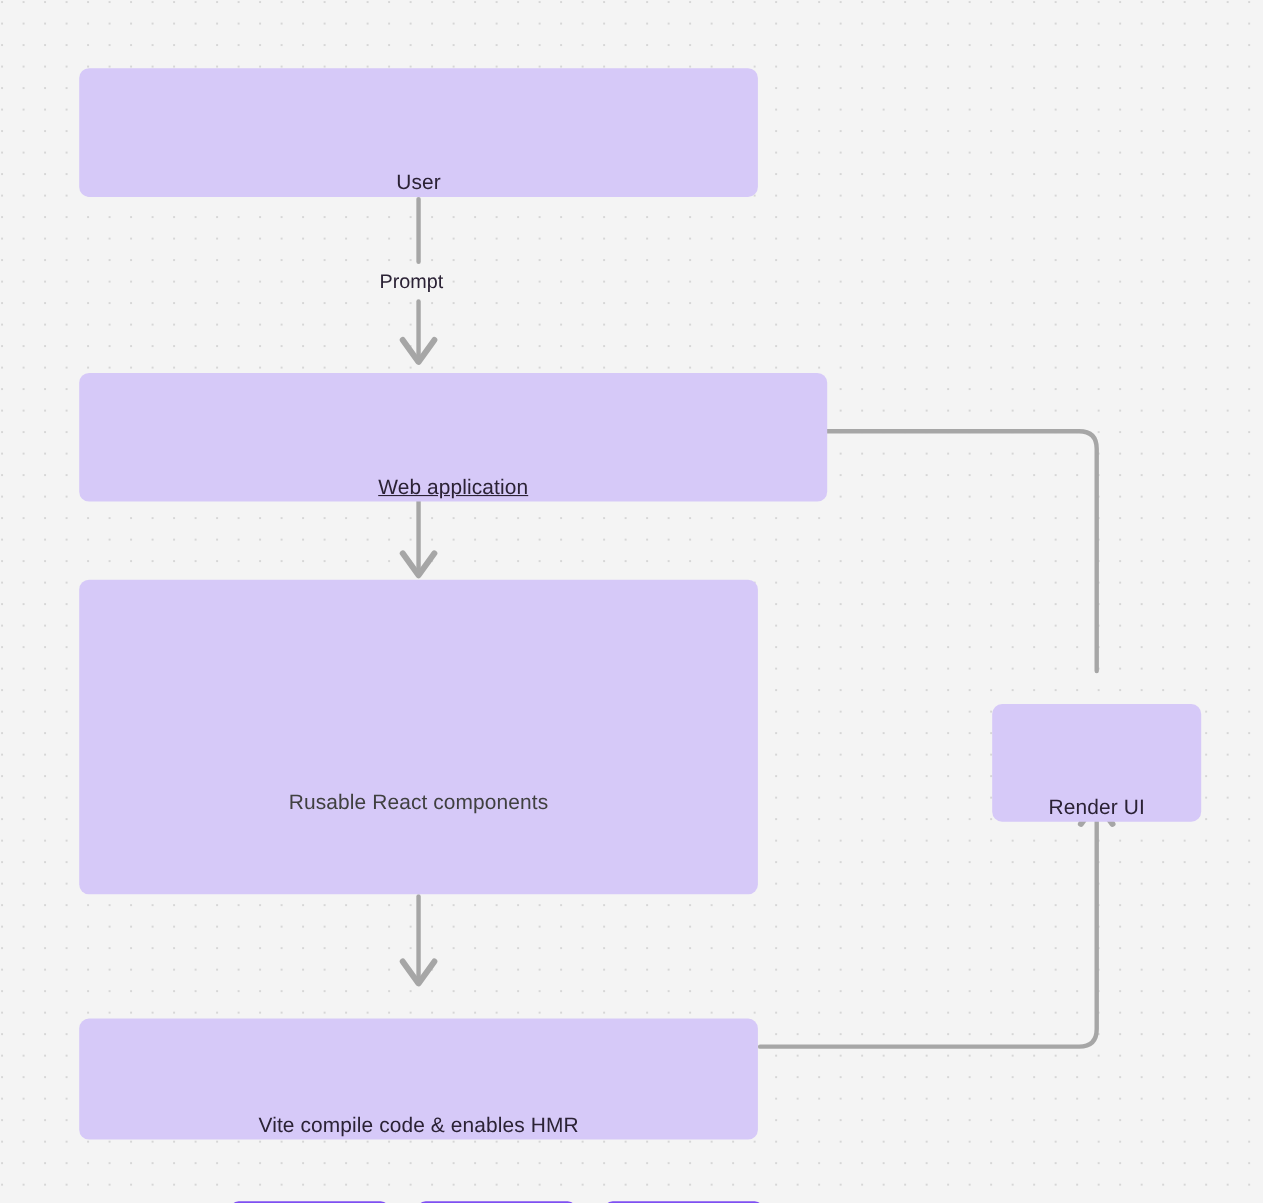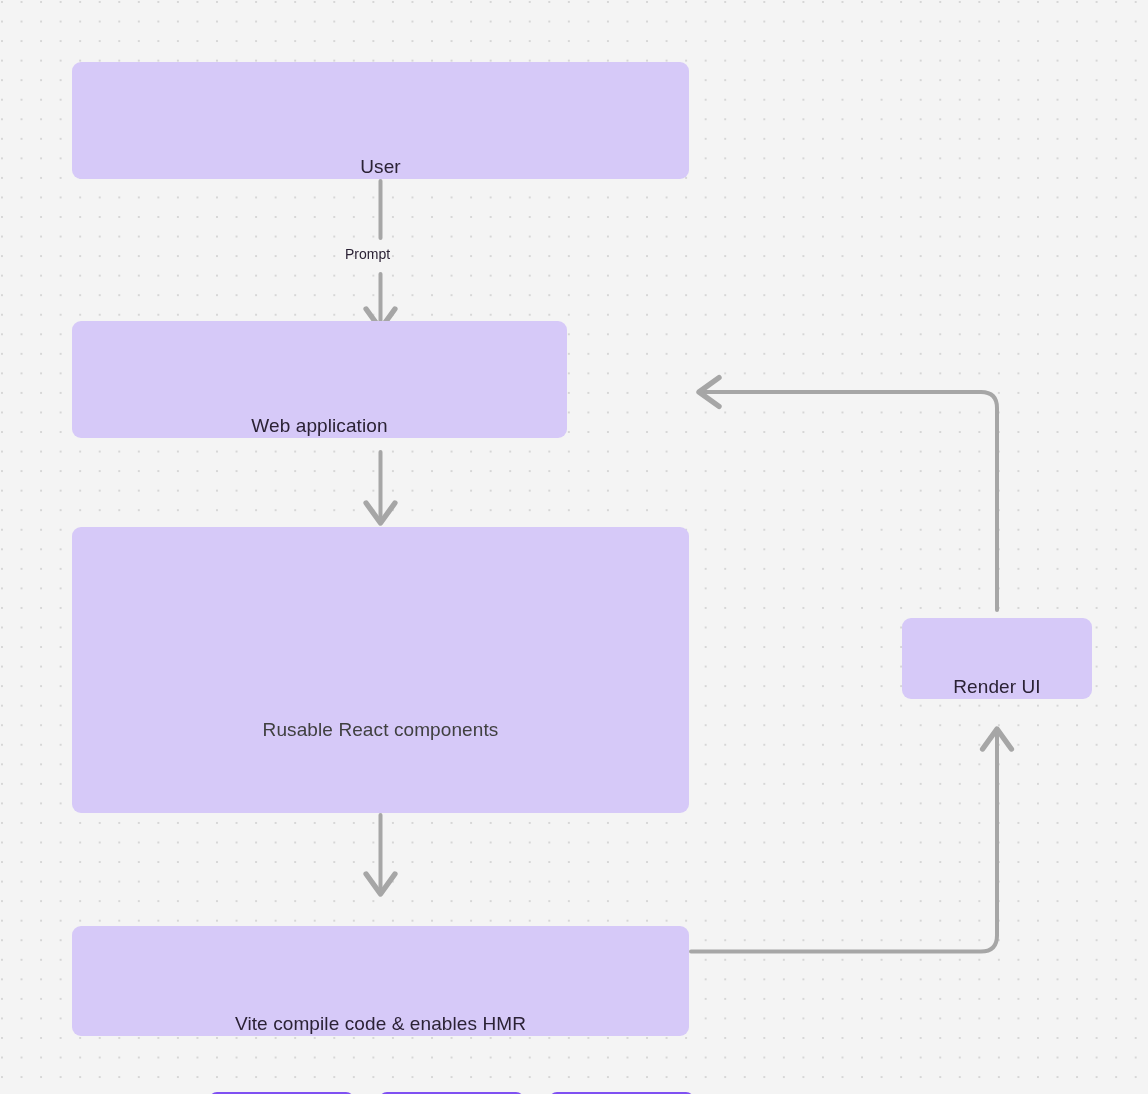--- a/index.html
+++ b/index.html
@@ -44,25 +44,25 @@
   .node.inner {
     background: #7f50f2;
     color: #ffffff;
     border-radius: 8px;
     font-size: 18.5px;
     line-height: 1.55;
   }
 
   
   #node-user            { left: 72px;  top: 62px;   width: 617px; height: 117px; }
-  #node-webapp          { left: 72px;  top: 321px;  width: 495px; height: 117px; }
+  #node-webapp          { left: 72px;  top: 339px;  width: 680px; height: 117px; text-decoration: underline; }
   #node-react           { left: 72px;  top: 527px;  width: 617px; height: 286px;
                           display: block; }
   #node-vite            { left: 72px;  top: 898px;  width: 617px; height: 110px; margin-top: 28px; }
-  #node-render          { left: 902px; top: 618px;  width: 190px; height: 81px; }
+  #node-render          { left: 902px; top: 640px;  width: 190px; height: 107px; }
 
   #node-html            { left: 137px; top: 565px;  width: 145px; height: 107px; }
   #node-css             { left: 307px; top: 565px;  width: 145px; height: 107px; }
   #node-js              { left: 477px; top: 565px;  width: 145px; height: 107px; }
 
   #react-caption {
     position: absolute;
     left: 0;
     top: 190px;
     width: 617px;
@@ -78,21 +78,21 @@
     left: 0;
     top: 0;
     width: 1148px;
     height: 1094px;
     pointer-events: none;
   }
 
   
   .edge-label {
     position: absolute;
-    font-size: 14px;
+    font-size: 18px;
     color: #2b2235;
     background: transparent;
     user-select: none;
     white-space: nowrap;
     text-align: center;
   }
   #label-prompt {
     left: 345px;
     top: 246px;
   }

